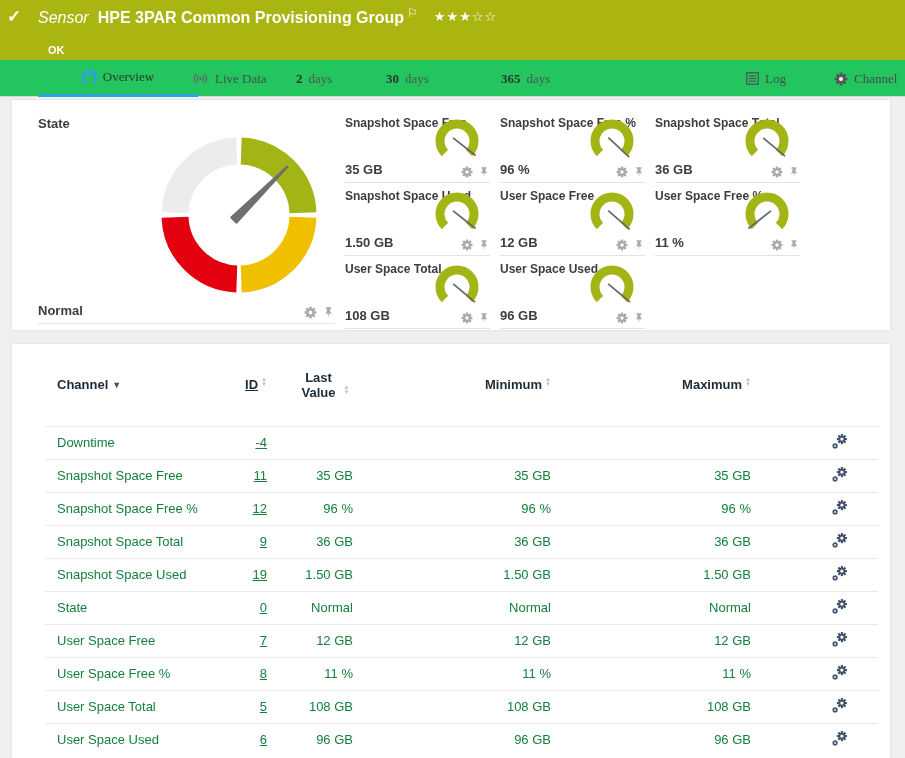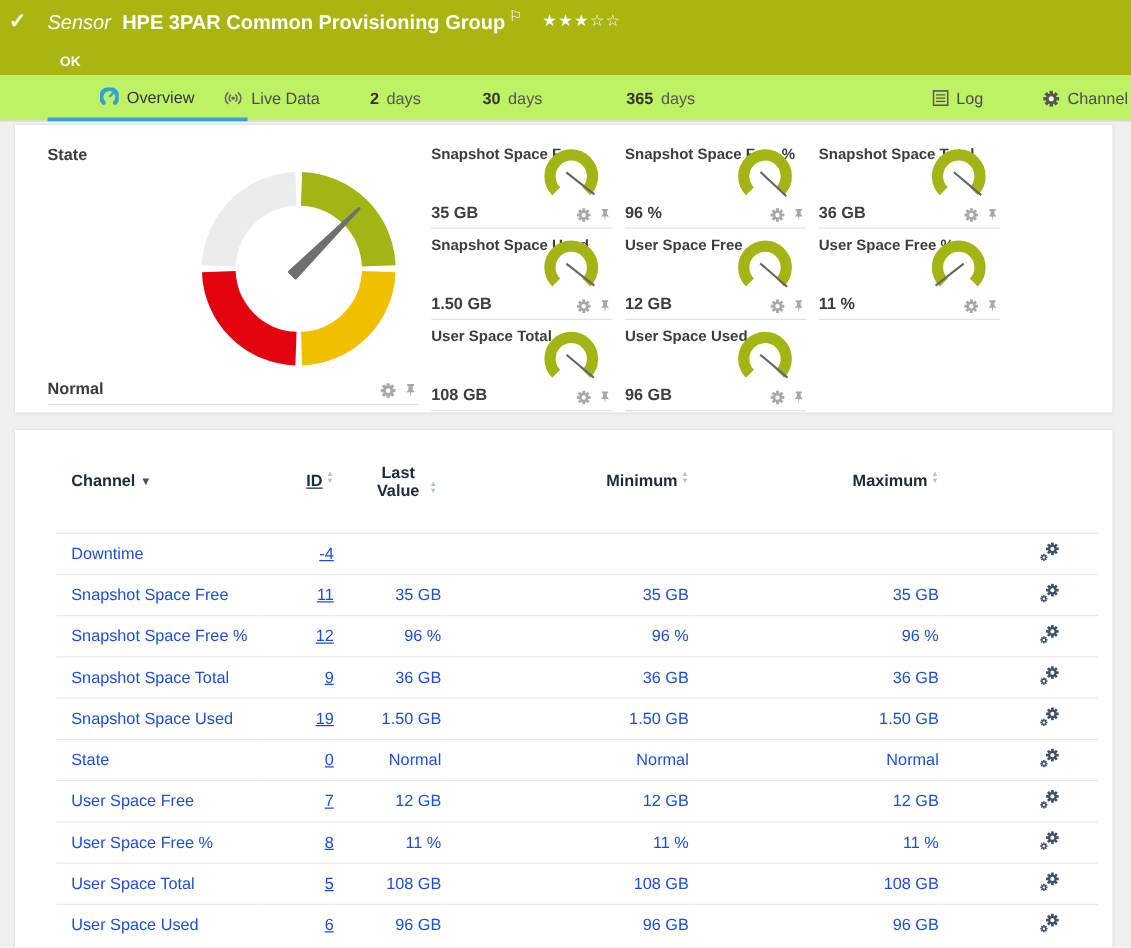--- a/index.html
+++ b/index.html
@@ -13,21 +13,21 @@
   
   .hdr { position:absolute; top:0; left:0; width:905px; height:60px; background:#aab511; color:#fff; }
   .hdr-check { position:absolute; left:7px; top:6px; font-size:17px; font-weight:bold; }
   .hdr-line { position:absolute; left:38px; top:6px; font-size:16px; white-space:nowrap; }
   .hdr-kind { font-style:italic; font-weight:normal; margin-right:9px; }
   .hdr-title { font-weight:bold; }
   .hdr-flag { font-size:12px; vertical-align:6px; margin-left:3px; cursor:pointer; }
   .hdr-stars { margin-left:16px; font-size:13px; letter-spacing:1px; vertical-align:2px; cursor:pointer; }
   .hdr-status { position:absolute; left:48px; top:44px; font-size:11px; font-weight:bold; }
   
-  .tabs { position:absolute; top:60px; left:0; width:905px; height:37px; background:#bef264; border-bottom:1px solid #d8d8d8; }
+  .tabs { position:absolute; top:60px; left:0; width:905px; height:37px; background:#22c55e; border-bottom:1px solid #d8d8d8;font-family:Liberation Serif, serif; }
   .tab { position:absolute; top:0; height:37px; display:flex; align-items:center; justify-content:center;
          font-size:13px; color:#4b4b4b; cursor:pointer; gap:6px; white-space:nowrap; }
   .tab.active { border-bottom:3px solid #2fa2d8; color:#333; }
   .tab .num { font-weight:bold; color:#333; }
   .tab .word { color:#555; }
   .tab svg { flex:0 0 auto; }
   
   .panel { position:absolute; left:12px; width:878px; background:#fff; box-shadow:0 0 2px rgba(0,0,0,.10); }
   .panel-gauges { top:100px; height:230px; }
   .panel-table  { top:344px; height:414px; }
@@ -41,21 +41,21 @@
   .state-tile .tile-title { font-size:13px; }
   .state-gauge { position:absolute; left:112px; top:16px; }
   
   .gtile { width:145px; height:73px; }
   .gtile .gauge { position:absolute; right:8px; top:6px; }
   .c0 { left:333px; } .c1 { left:488px; } .c2 { left:643px; }
   .r0 { top:10px; } .r1 { top:83px; } .r2 { top:156px; }
   
   table.channels { border-collapse:collapse; margin-left:33px; width:833px; table-layout:fixed; font-size:13px; }
   table.channels th { height:82px; vertical-align:middle; font-size:13px; font-weight:bold; color:#1d2a38; }
-  table.channels td { height:33px; border-top:1px solid #e9e9e9; color:#1d4ed8; }
+  table.channels td { height:33px; border-top:1px solid #e9e9e9; color:#15803d; }
   .col-channel { width:160px; text-align:left; padding-left:12px; }
   .col-id      { width:62px;  text-align:right;text-decoration:underline; }
   .col-last    { width:86px;  text-align:right; }
   .col-min     { width:198px; text-align:right; }
   .col-max     { width:200px; text-align:right; }
   .col-act     { width:127px; text-align:right; padding-right:30px; }
   th.col-last  { text-align:center; padding-left:26px; }
   th.col-id, th.col-min, th.col-max { white-space:nowrap; }
   .sort { display:inline-block; vertical-align:3px; margin-left:3px; line-height:0; }
   .sort i { display:block; font-style:normal; font-size:6px; line-height:5px; color:#b7c0ca; }
@@ -97,21 +97,21 @@
 </div>
 
 <div class="tabs">
   <div class="tab active" style="left:38px; width:160px;">
     <svg width="15" height="15" viewBox="-7.5 -7.5 15 15">
       <path d="M-4.6,4.6 A6.5 6.5 0 1 1 4.6,4.6" fill="none" stroke="#2fa2d8" stroke-width="3.4" stroke-linecap="round"></path>
       <line x1="0.5" y1="-0.5" x2="4.6" y2="-4.6" stroke="#2fa2d8" stroke-width="1.8" stroke-linecap="round"></line>
     </svg>
     <span>Overview</span>
   </div>
-  <div class="tab" style="left:178px;">
+  <div class="tab" style="left:192px;">
     <svg width="17" height="13" viewBox="0 0 16 12">
       <g fill="none" stroke="#666" stroke-width="1.2" stroke-linecap="round">
         <path d="M4,2 A5.3 5.3 0 0 0 4,10"></path>
         <path d="M6,3.8 A3 3 0 0 0 6,8.2"></path>
         <path d="M12,2 A5.3 5.3 0 0 1 12,10"></path>
         <path d="M10,3.8 A3 3 0 0 1 10,8.2"></path>
       </g>
       <circle cx="8" cy="6" r="1.3" fill="#666"></circle>
     </svg>
     <span>Live Data</span>

